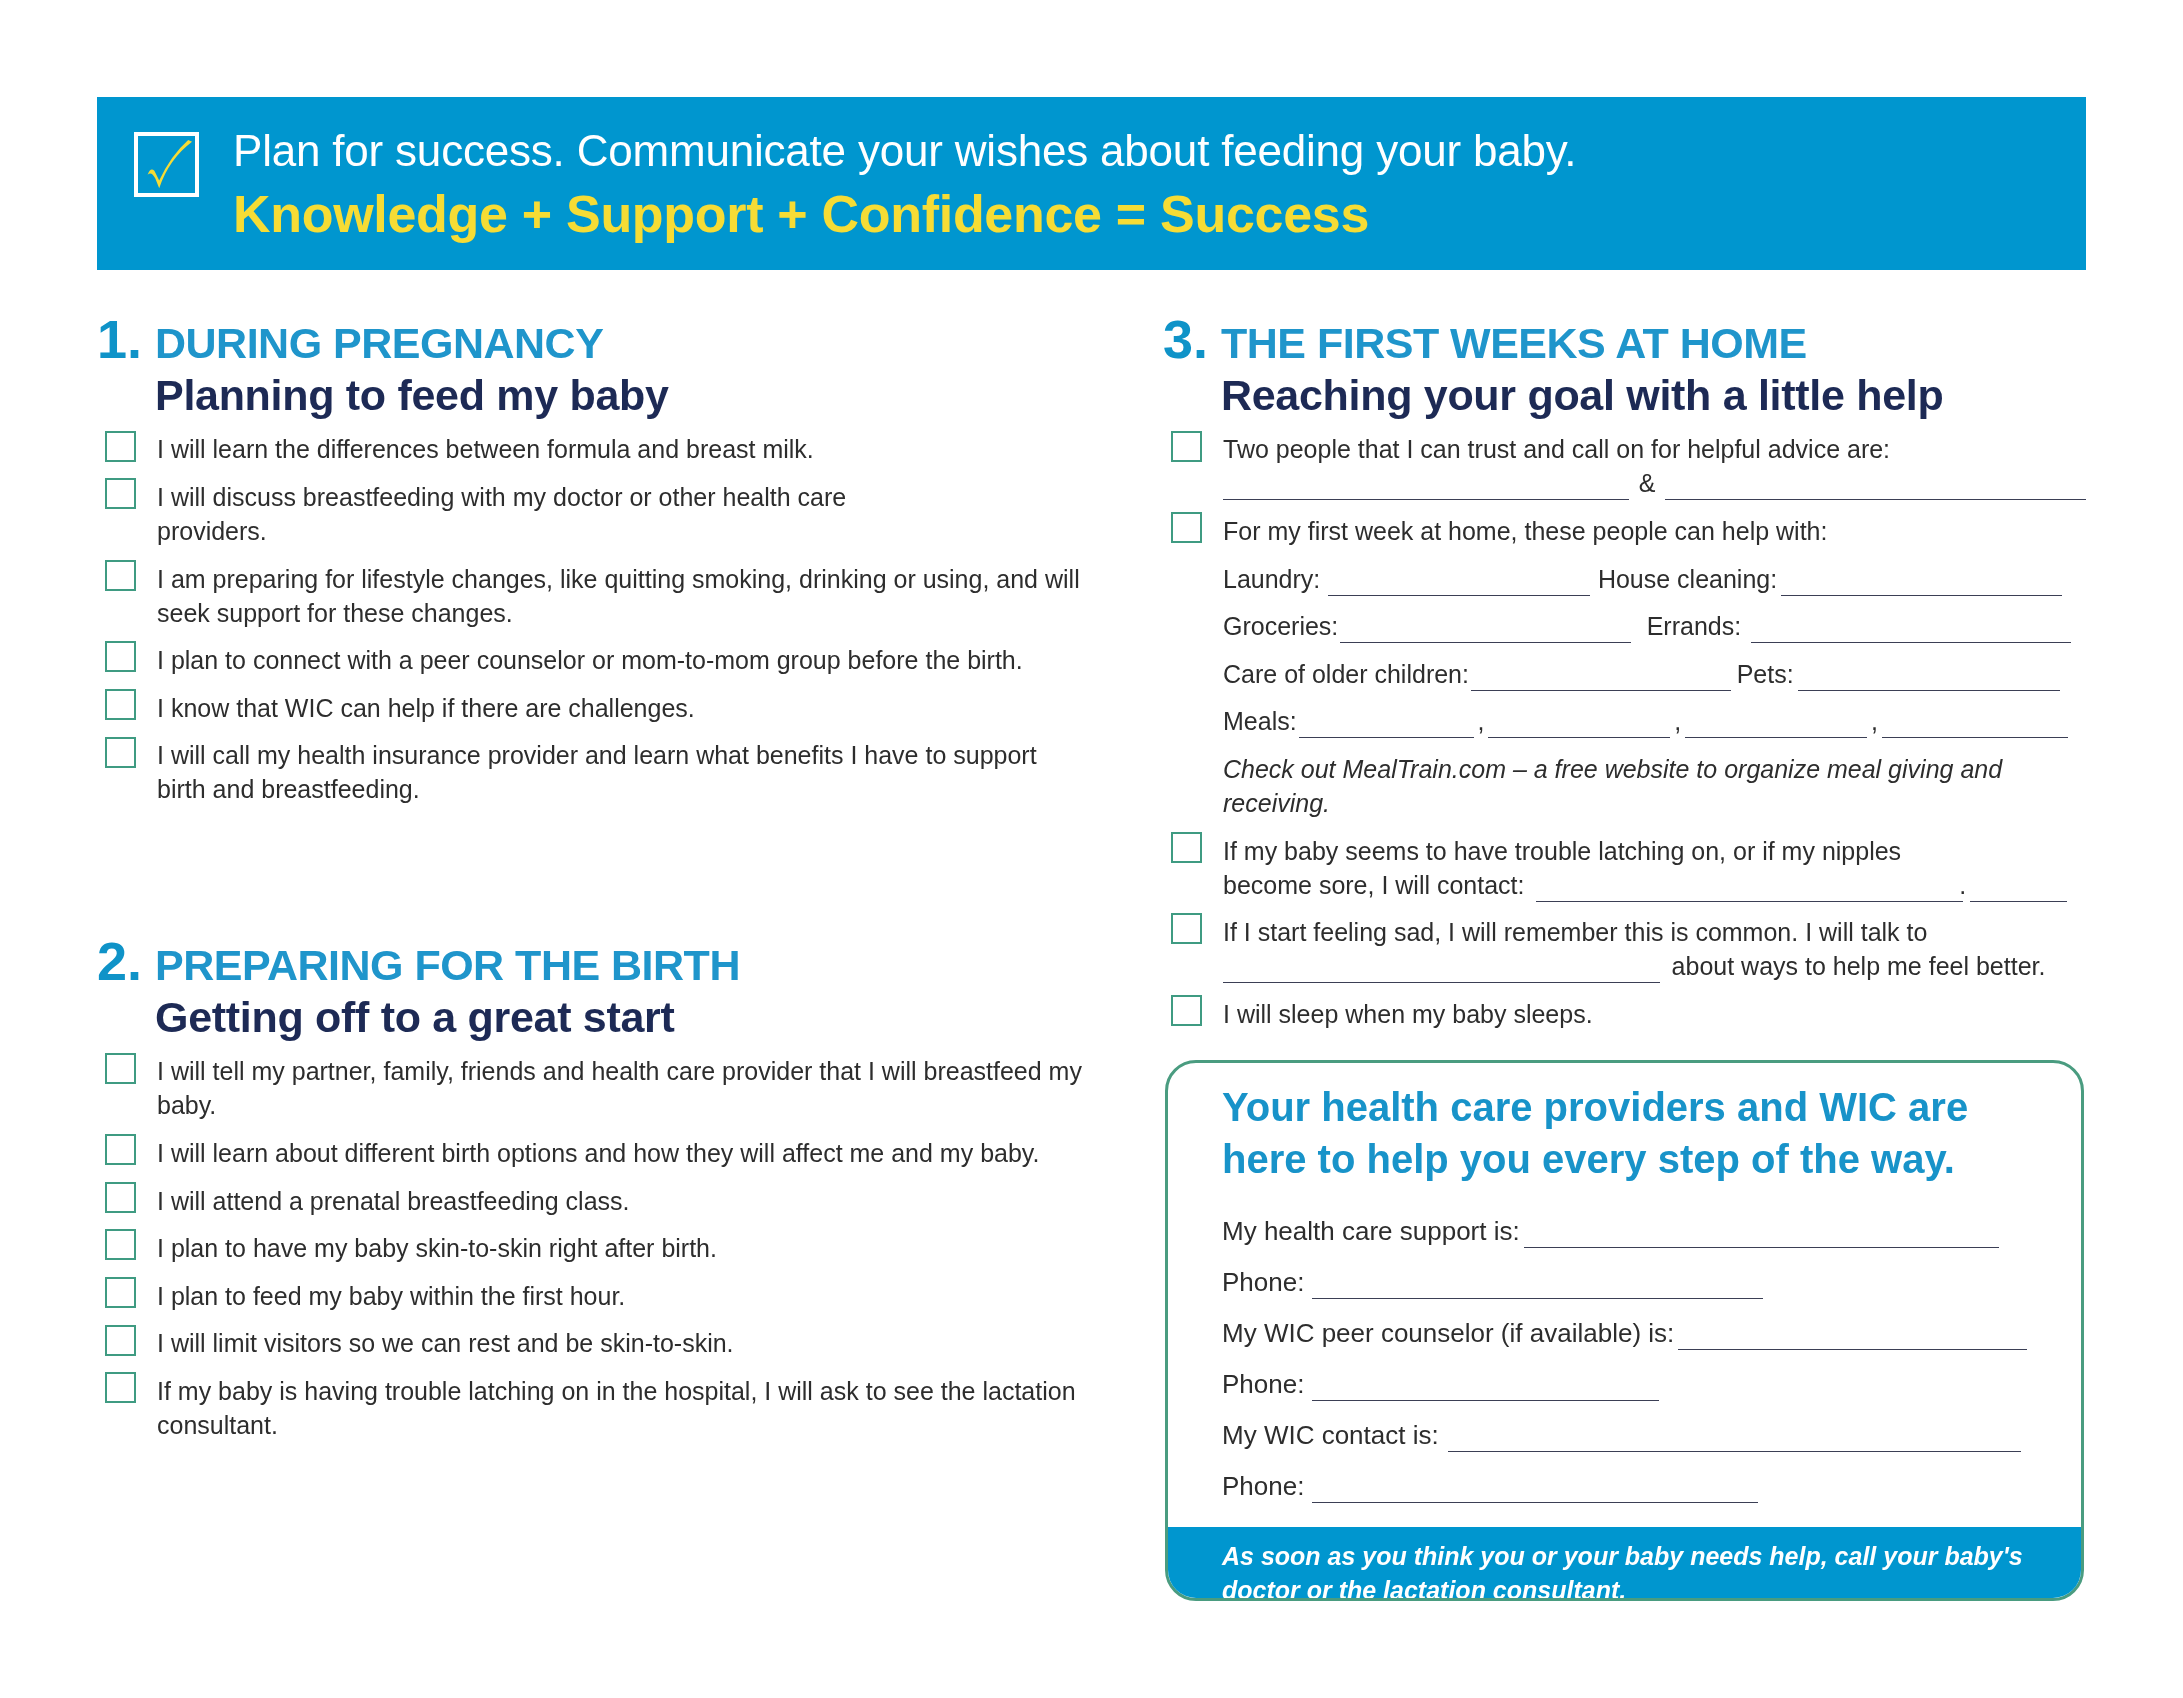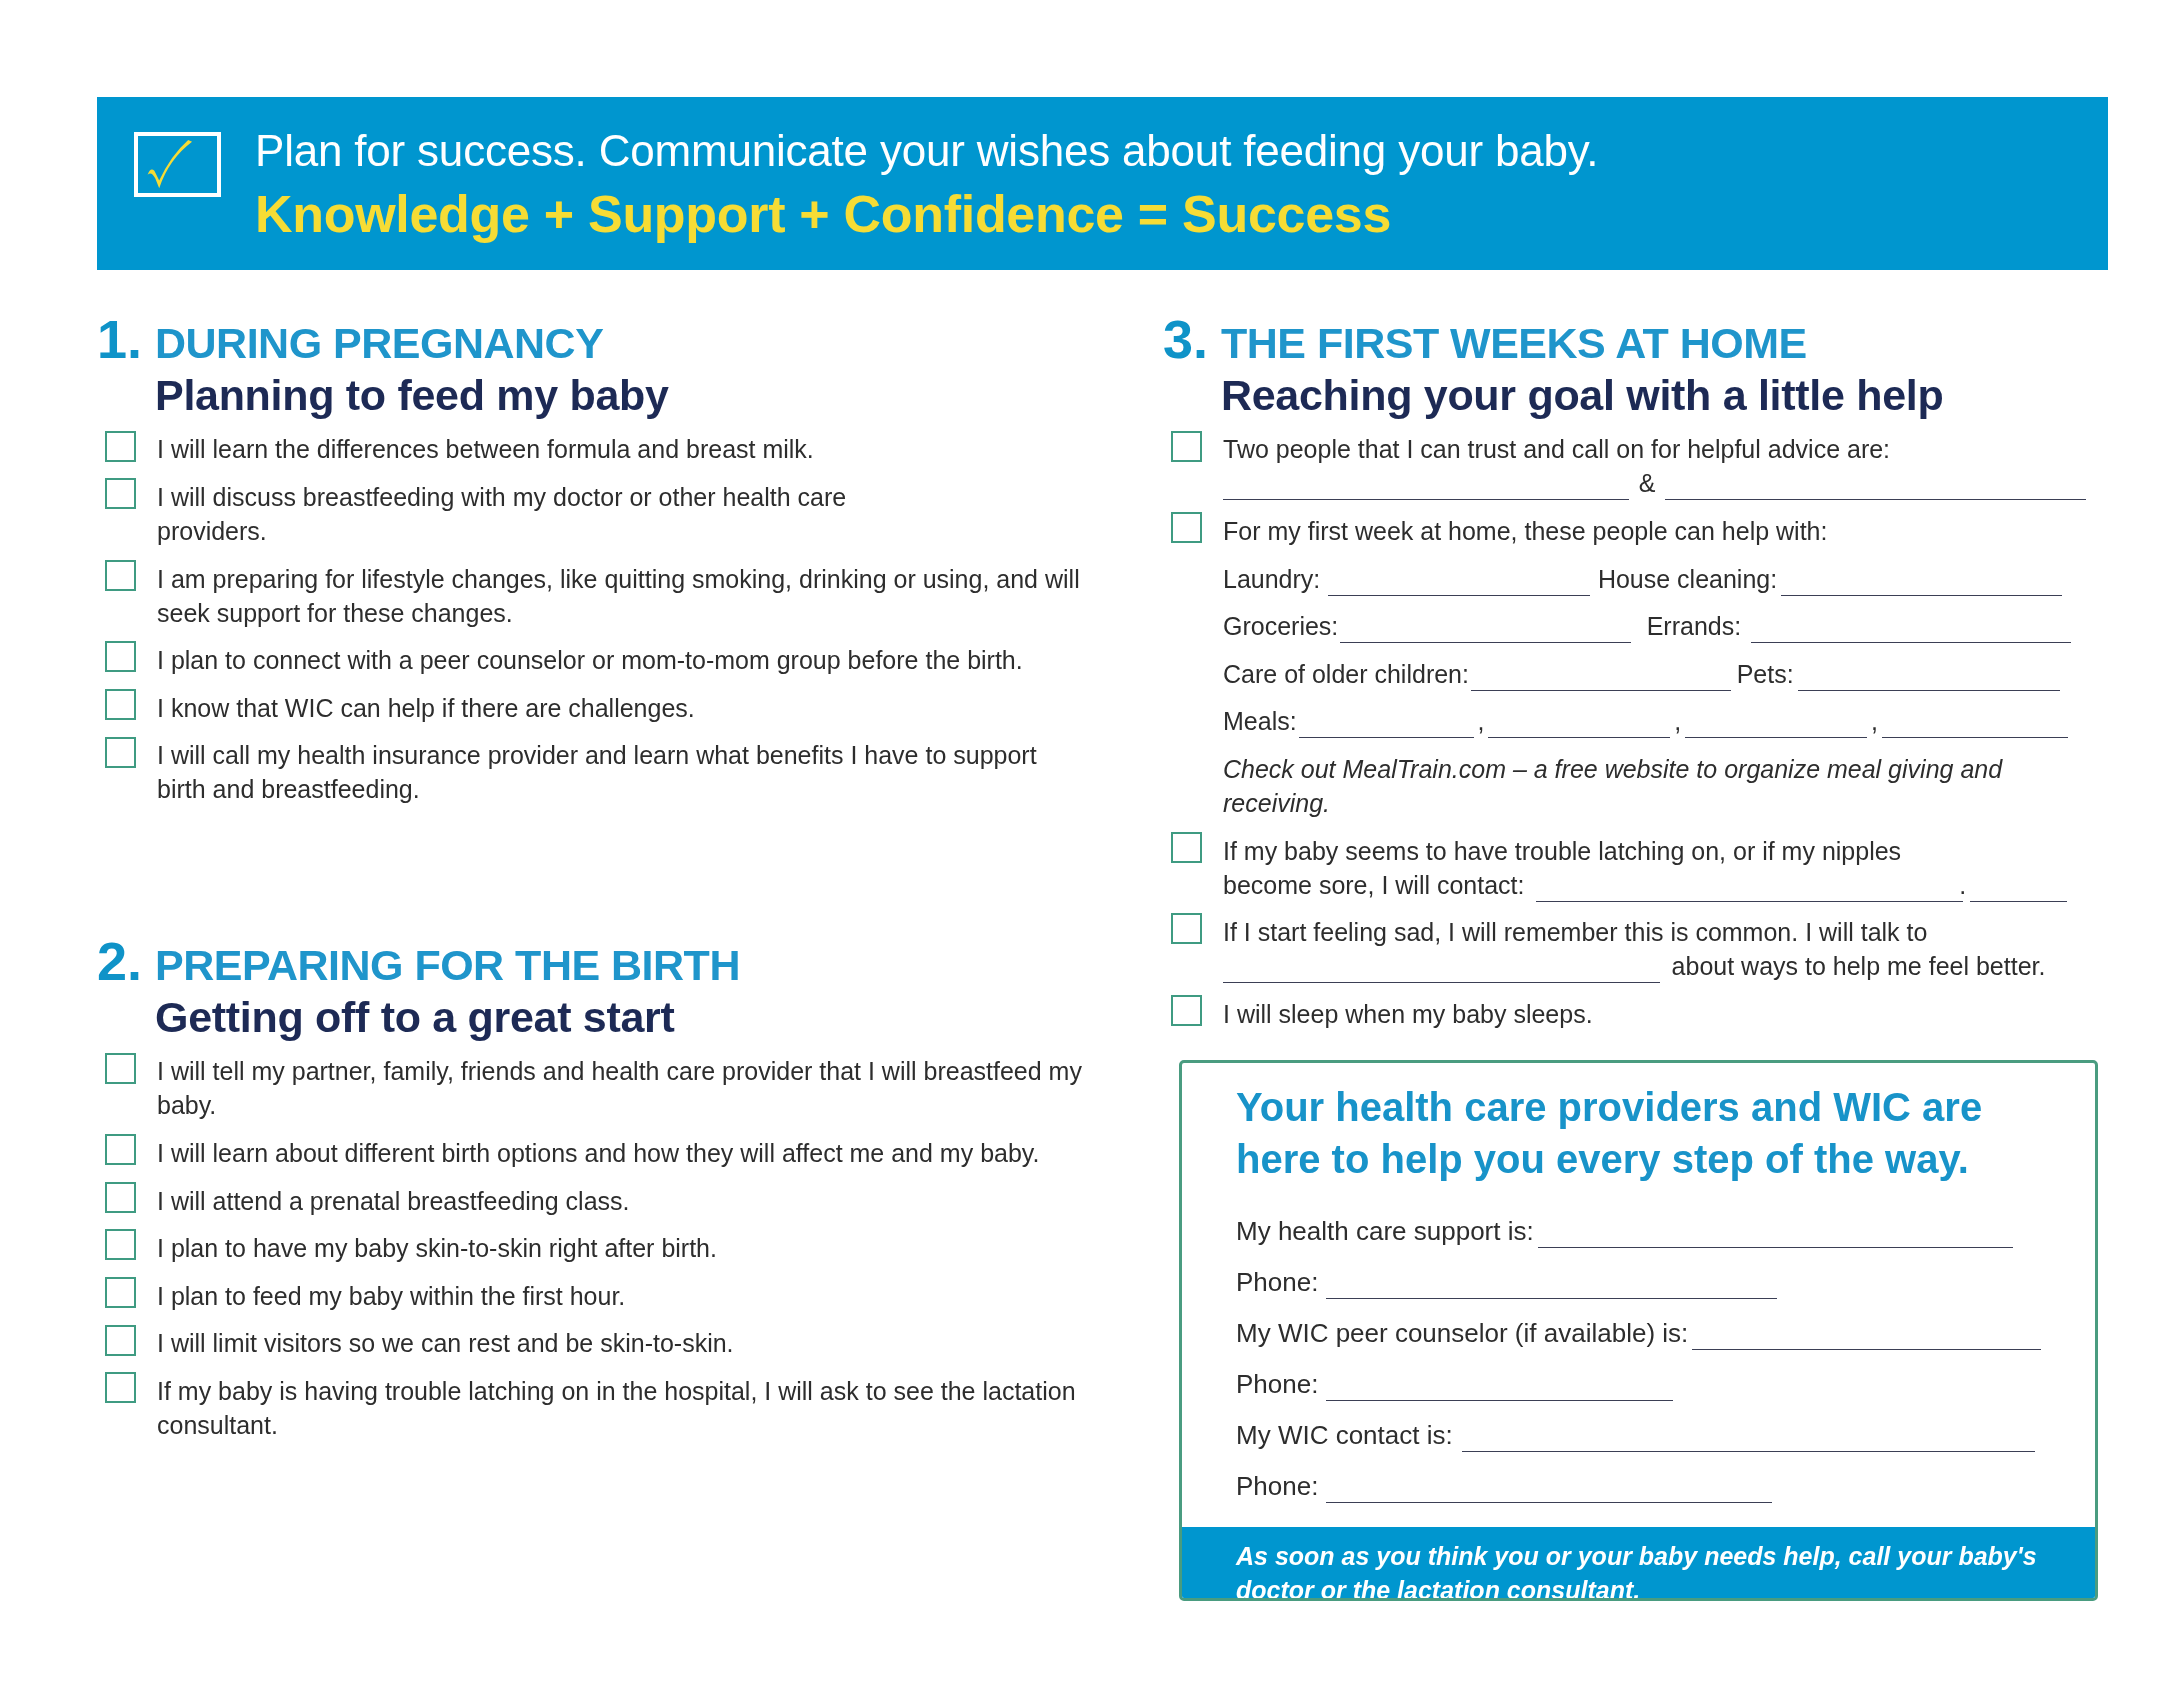--- a/index.html
+++ b/index.html
@@ -1,18 +1,18 @@
 <!DOCTYPE html>
 <html><head>
 <meta charset="utf-8">
 <style>
   html, body { margin:0; padding:0; background:#ffffff; }
   body { width:2183px; height:1698px; position:relative; overflow:hidden;
          font-family:"Liberation Sans", sans-serif; color:#2b2b2b; }
-  .abs { position:absolute;padding-left:22px; }
+  .abs { position:absolute; }
 
   
   .banner { left:97px; top:97px; width:1989px; height:173px; background:#0096cf; }
   .banner-check { left:37px; top:35px; width:57px; height:57px; border:4.9px solid #ffffff; }
   .banner-check svg { position:absolute; left:-1.9px; top:1.9px; }
   .banner-line1 { left:136px; top:29px; font-size:44px; color:#ffffff; white-space:nowrap; letter-spacing:-0.2px; }
   .banner-line2 { left:136px; top:87px; font-size:52px; font-weight:bold; color:#f6dc35; white-space:nowrap; letter-spacing:-0.3px; }
 
   
   .section { position:absolute; }
@@ -23,21 +23,21 @@
 
   .items { list-style:none; margin:11.6px 0 0 0; padding:0; }
   .item { position:relative; padding-left:60px; font-size:25px; line-height:34px; color:#2d2d2d; margin-bottom:13.6px; }
   .cbox { position:absolute; left:7.8px; top:-1.9px; width:27px; height:27px; border:2.9px solid #3f9b82; background:#ffffff; cursor:pointer; }
 
   .fill-row { position:relative; font-size:25px; line-height:34px; color:#2d2d2d; white-space:nowrap; display:flex; align-items:flex-end; margin-bottom:13.6px; }
   .blank { display:inline-block; border-bottom:1.9px solid #3b3f55; height:25px; margin:0 3.9px; }
   .italic-note { font-style:italic; font-size:25px; line-height:34px; color:#2d2d2d; margin-bottom:13.6px; }
 
   
-  .wic-box { left:1165px; top:1060px; width:919px; height:541px; border:3.9px solid #4a9c80; border-radius:5px; overflow:hidden; box-sizing:border-box; background:#ffffff;margin-left:14px; }
+  .wic-box { left:1165px; top:1060px; width:919px; height:541px; border:3.9px solid #4a9c80; border-radius:31px; overflow:hidden; box-sizing:border-box; background:#ffffff; }
   .wic-title { position:absolute; left:54px; top:17.5px; font-size:40px; font-weight:bold; color:#1893c9; line-height:52px; }
   .wic-fields { position:absolute; left:54px; top:134px; width:835px; }
   .wic-row { font-size:26px; line-height:34px; color:#2d2d2d; white-space:nowrap; display:flex; align-items:flex-end; height:51px; }
   .wic-footer { position:absolute; left:0; right:0; bottom:0; height:71px; background:#0096cf; }
   .wic-footer-text { position:absolute; left:54px; top:11.6px; font-size:25px; font-weight:bold; font-style:italic; color:#ffffff; line-height:34px; width:835px; }
 </style>
 </head>
 <body>
 
 <div class="abs banner">

